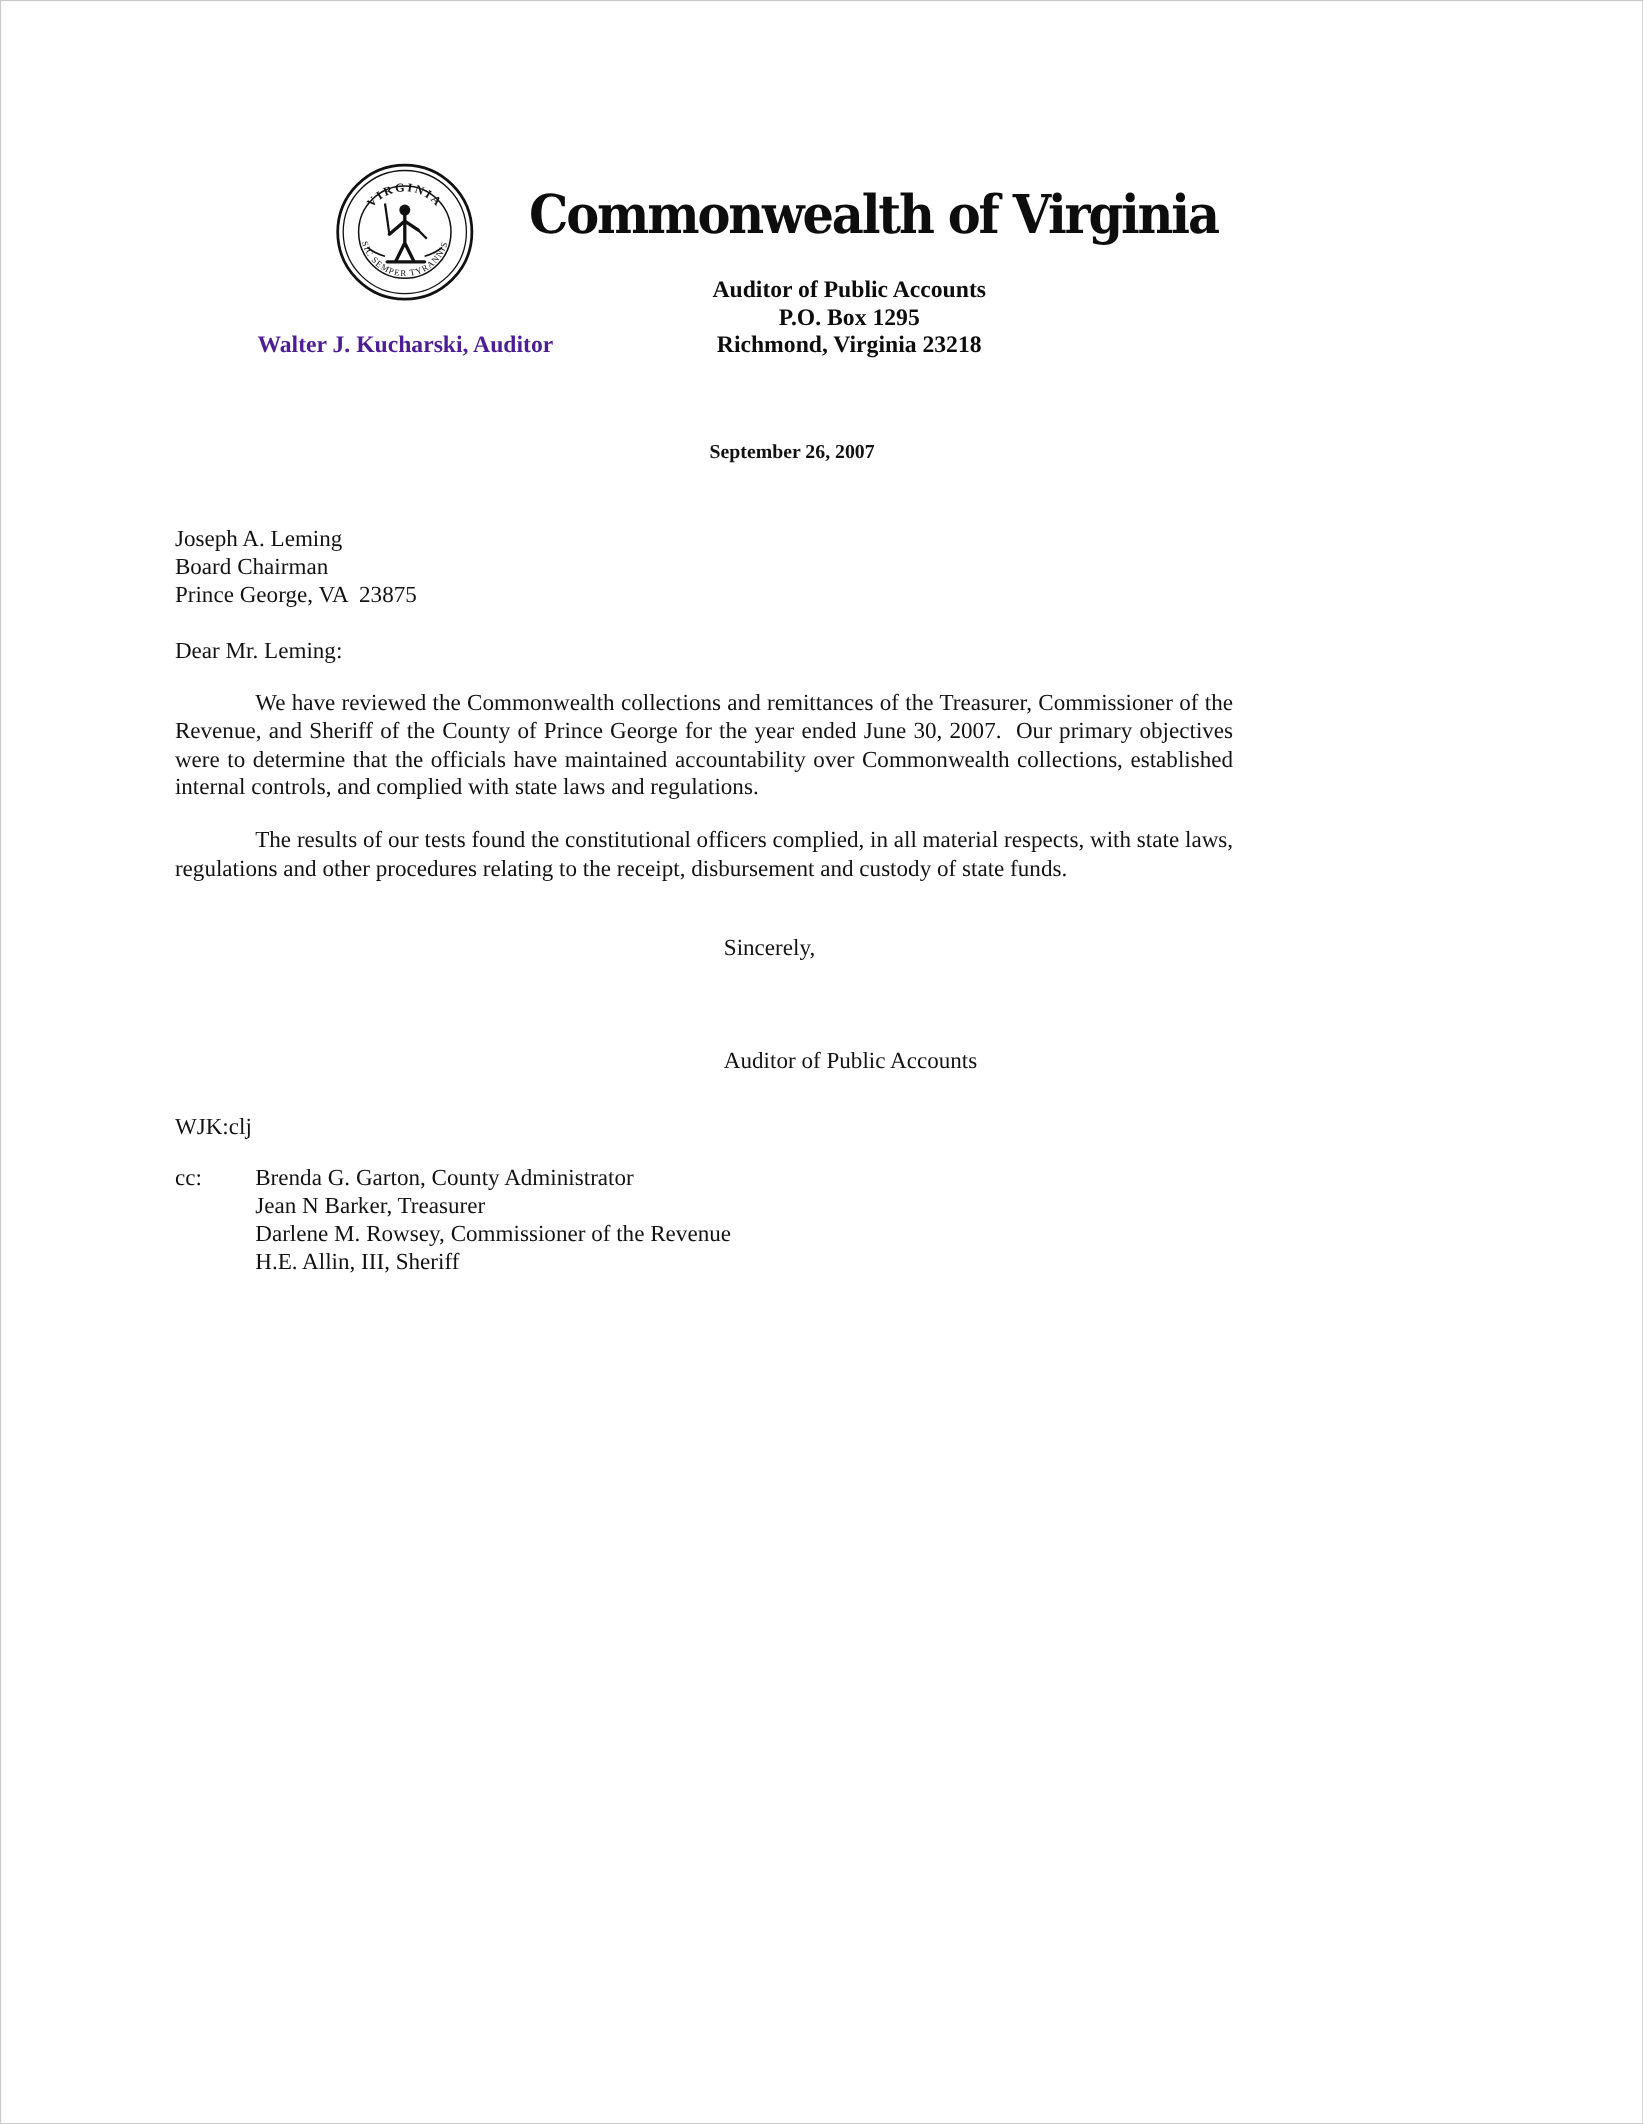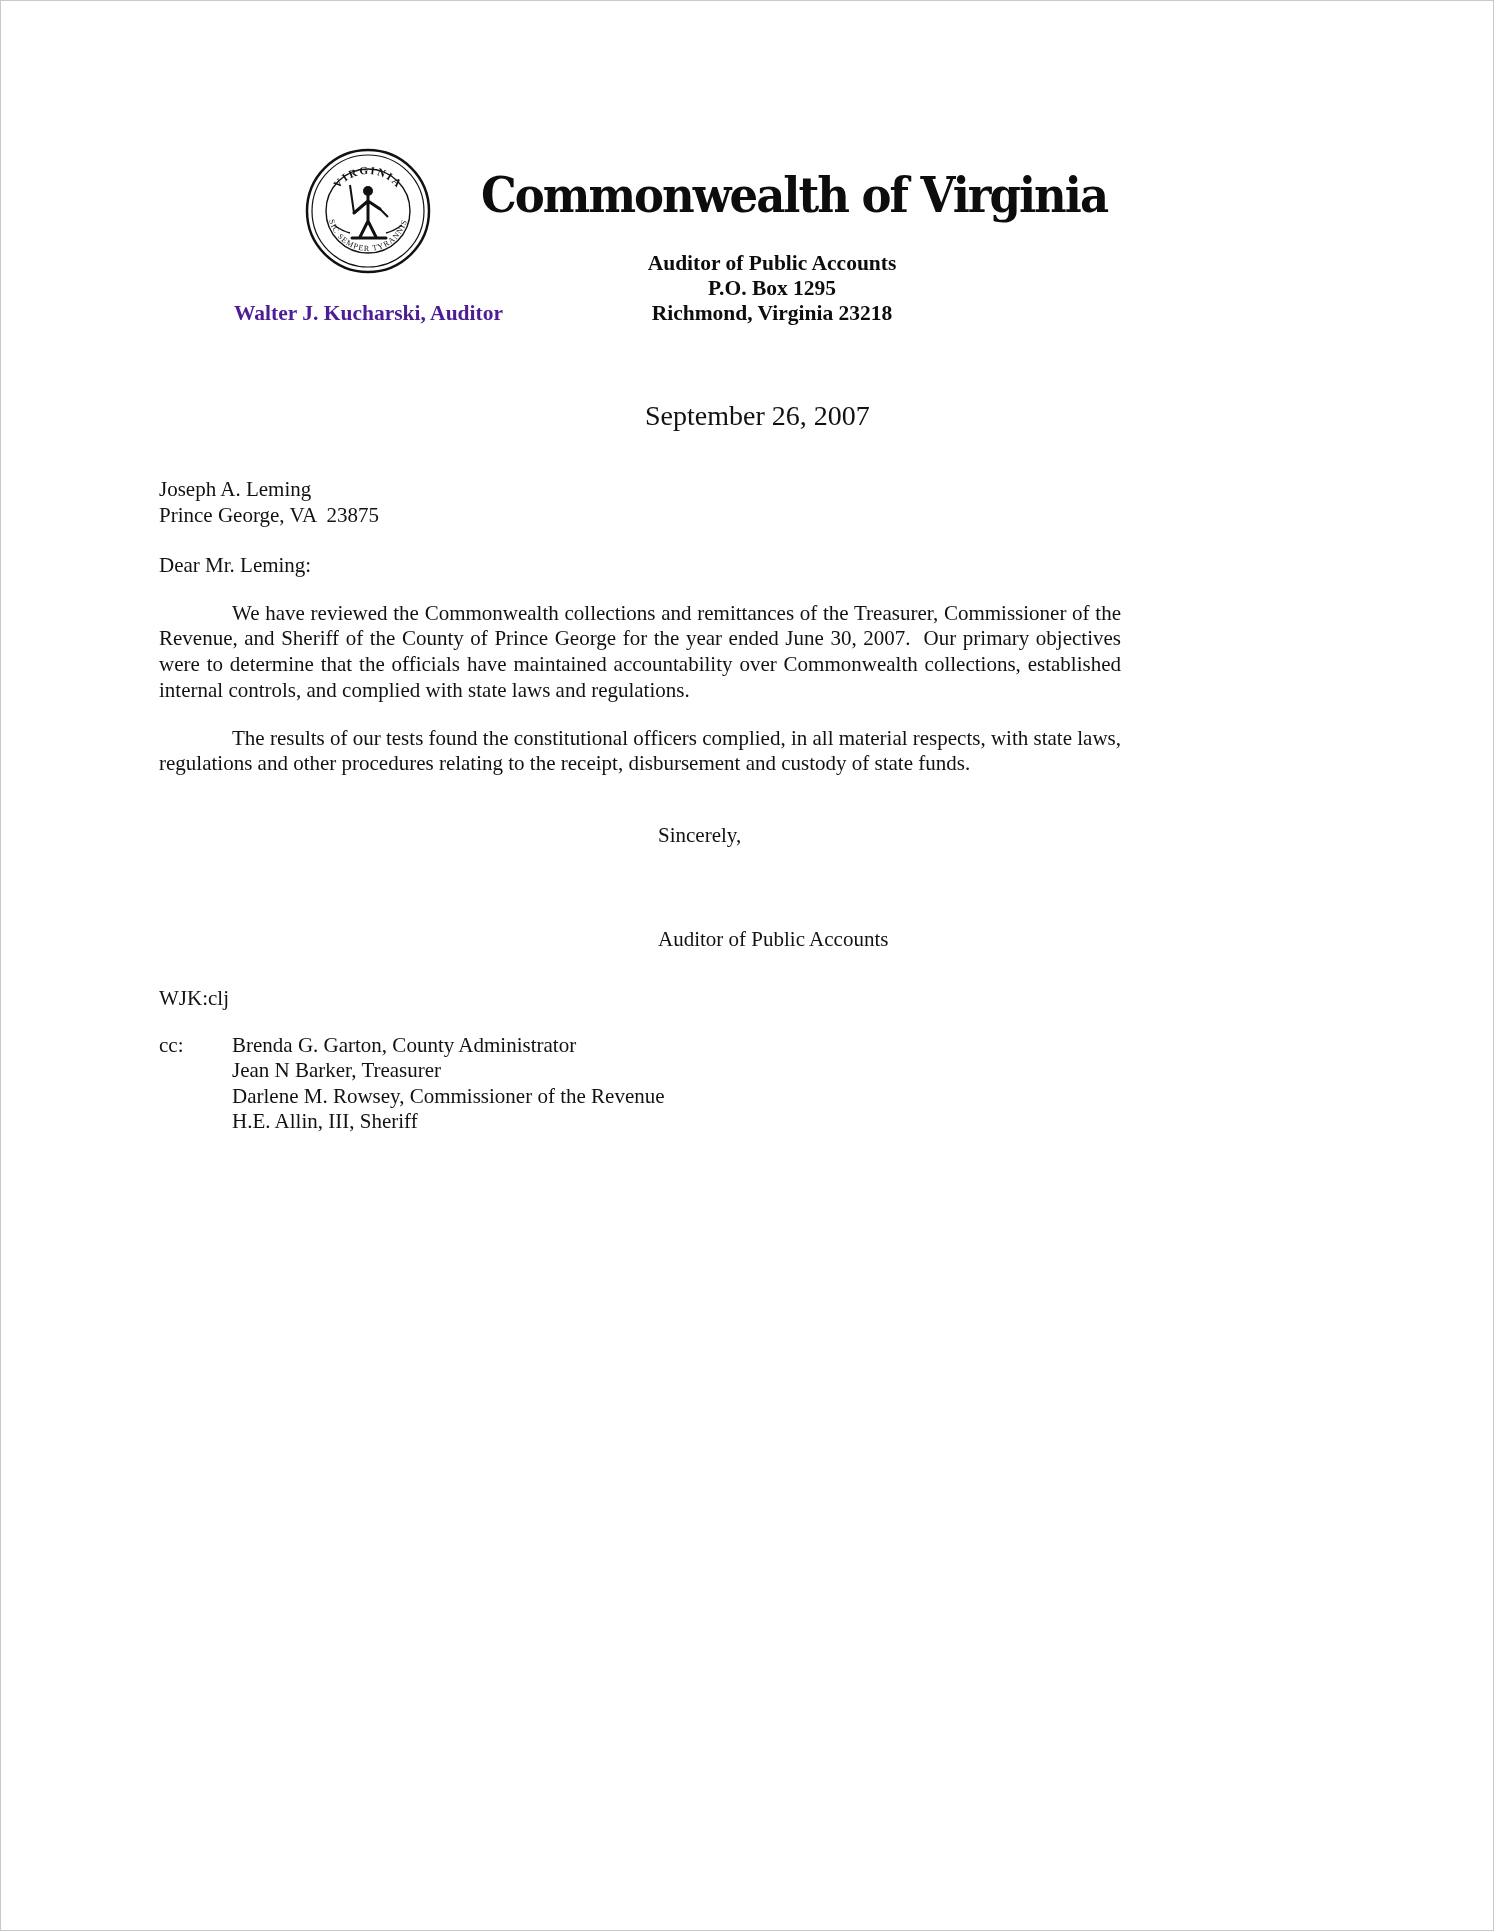--- a/index.html
+++ b/index.html
@@ -56,21 +56,22 @@
     font-size: 21.5px;
     color: #4c1d95;
     white-space: nowrap;
   }
 
   
   .date-line {
     position: absolute;
     left: 644px;
     top: 399px;
-    font-size: 28px;
+    font-size: 18px;
+    font-weight: bold;
   }
   .body-block {
     position: absolute;
     left: 158px;
     top: 476px;
     width: 962px;
     font-size: 21px;
     line-height: 25.5px;
   }
   .addr-line { white-space: pre-wrap; }
@@ -128,20 +129,21 @@
   </div>
 
   <div class="auditor-name">Walter J. Kucharski, Auditor</div>
 
   <div class="date-line">September 26, 2007</div>
 
   <div class="body-block">
 
     <div>
       <div class="addr-line">Joseph A. Leming</div>
+      <div class="addr-line">Board Chairman</div>
       <div class="addr-line">Prince George, VA  23875</div>
     </div>
 
     <div class="salutation">Dear Mr. Leming:</div>
 
     <div class="para">We have reviewed the Commonwealth collections and remittances of the Treasurer, Commissioner of the Revenue, and Sheriff of the County of Prince George for the year ended June 30, 2007.  Our primary objectives were to determine that the officials have maintained accountability over Commonwealth collections, established internal controls, and complied with state laws and regulations.</div>
     <div class="para">The results of our tests found the constitutional officers complied, in all material respects, with state laws, regulations and other procedures relating to the receipt, disbursement and custody of state funds.</div>
 
     <div class="closing">Sincerely,</div>
 

